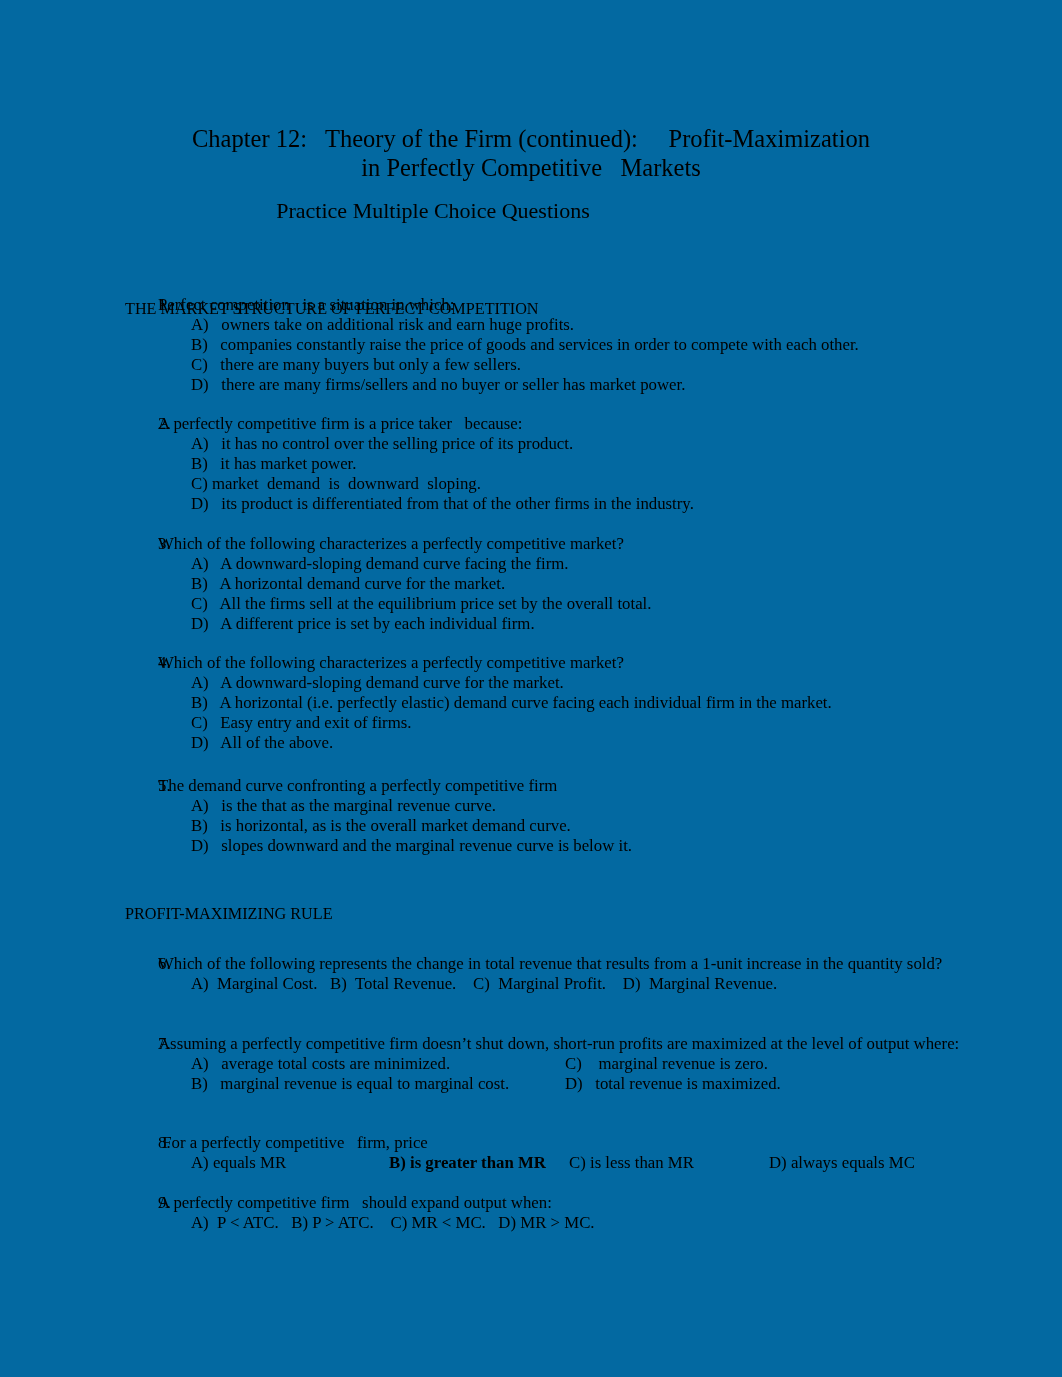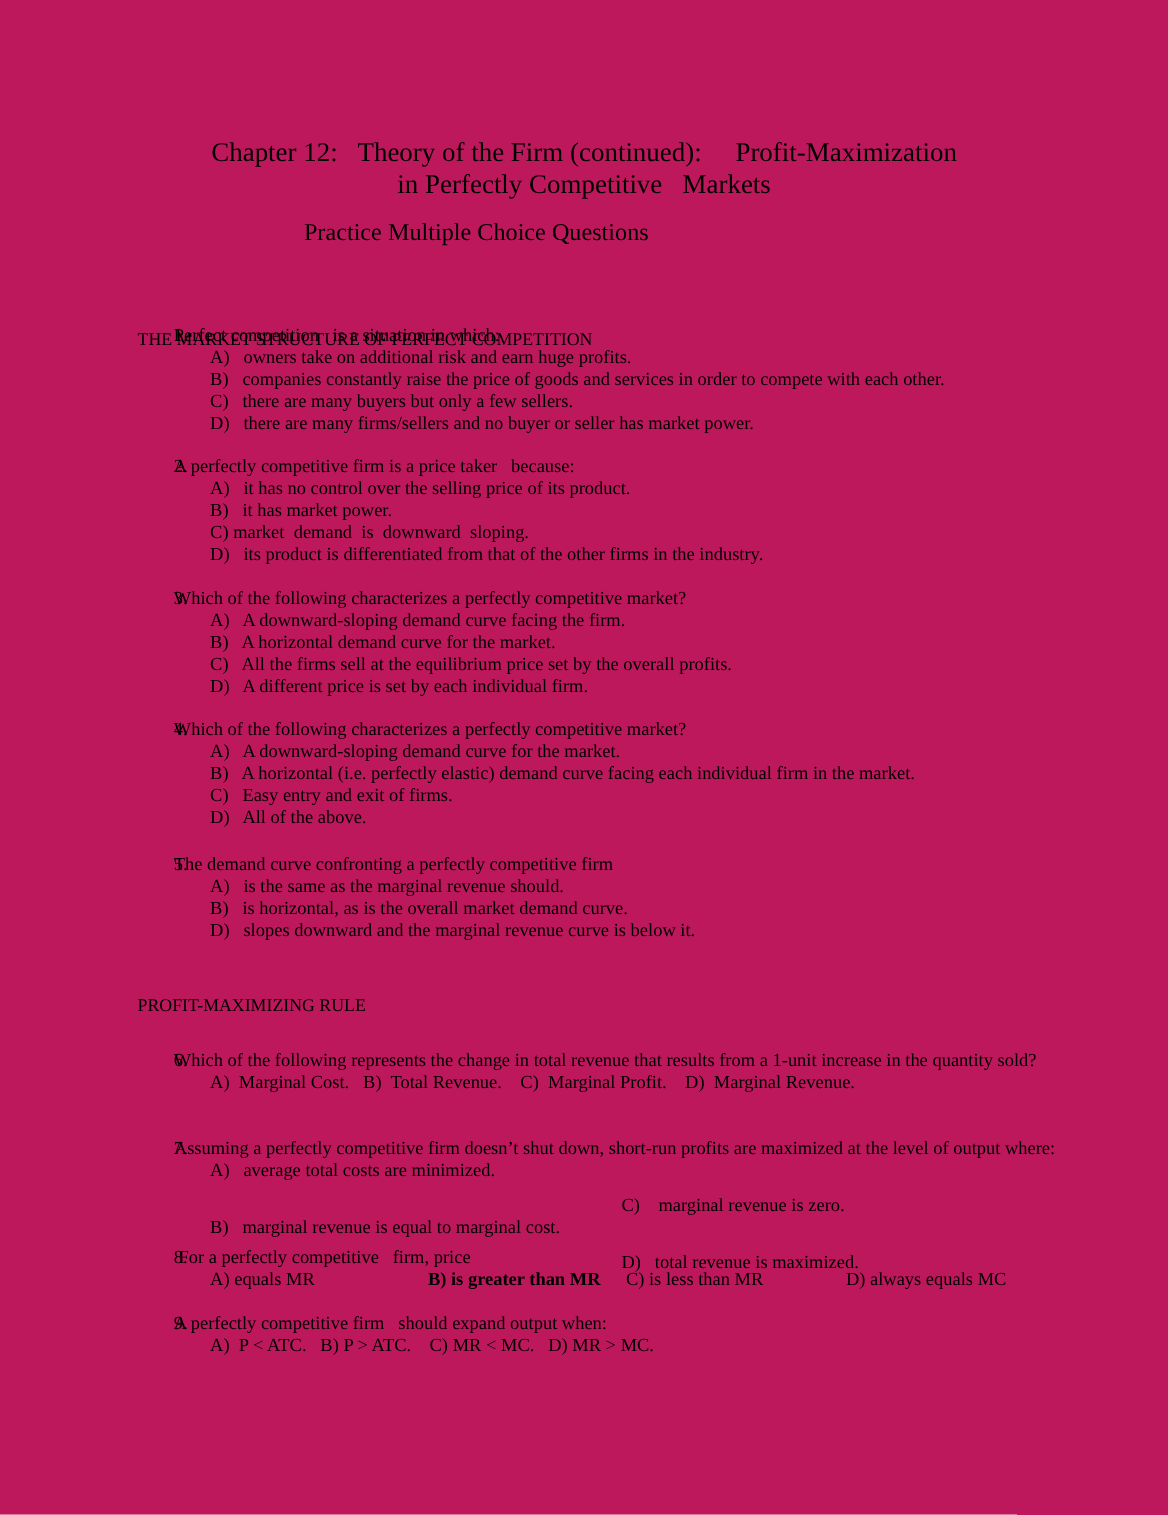--- a/index.html
+++ b/index.html
@@ -4,21 +4,21 @@
 <style>
   html, body {
     margin: 0;
     padding: 0;
     background: #ffffff;
   }
   .page {
     position: relative;
     width: 1062px;
     height: 1377px;
-    background: #be185d;
+    background: #0369a1;
     font-family: "Liberation Serif", "DejaVu Serif", serif;
     color: #000000;
     overflow: hidden;
   }
 
   
   .doc-title {
     position: absolute;
     left: 0;
     top: 124px;
@@ -82,21 +82,21 @@
     white-space: pre;
   }
   
   .opt-2col {
     padding-left: 66px;
     display: flex;
     white-space: pre;
     justify-content: center;
   }
   .opt-2col .col-a { width: 374px; flex: 0 0 374px; }
-  .opt-2col .col-b { flex: 1 1 auto; margin-top: 32px; }
+  .opt-2col .col-b { flex: 1 1 auto; }
   
   .opt-inline {
     padding-left: 66px;
     display: flex;
     white-space: pre;
   }
   .opt-inline .c1 { width: 198px; flex: 0 0 198px; }
   .opt-inline .c2 { width: 180px; flex: 0 0 180px; font-weight: bold; }
   .opt-inline .c3 { width: 200px; flex: 0 0 200px; }
   .opt-inline .c4 { flex: 1 1 auto; }
@@ -148,41 +148,41 @@
     <div class="opt-row">D)   its product is differentiated from that of the other firms in the industry.</div>
   </div>
 
   <div class="q-block" id="q3">
     <div class="q-row">
       <span class="q-num">3.</span>
       <span class="q-text">Which of the following characterizes a perfectly competitive market?</span>
     </div>
     <div class="opt-row">A)   A downward-sloping demand curve facing the firm.</div>
     <div class="opt-row">B)   A horizontal demand curve for the market.</div>
-    <div class="opt-row">C)   All the firms sell at the equilibrium price set by the overall profits.</div>
+    <div class="opt-row">C)   All the firms sell at the equilibrium price set by the overall total.</div>
     <div class="opt-row">D)   A different price is set by each individual firm.</div>
   </div>
 
   <div class="q-block" id="q4">
     <div class="q-row">
       <span class="q-num">4.</span>
       <span class="q-text">Which of the following characterizes a perfectly competitive market?</span>
     </div>
     <div class="opt-row">A)   A downward-sloping demand curve for the market.</div>
     <div class="opt-row">B)   A horizontal (i.e. perfectly elastic) demand curve facing each individual firm in the market.</div>
     <div class="opt-row">C)   Easy entry and exit of firms.</div>
     <div class="opt-row">D)   All of the above.</div>
   </div>
 
   <div class="q-block" id="q5">
     <div class="q-row">
       <span class="q-num">5.</span>
       <span class="q-text">The demand curve confronting a perfectly competitive firm</span>
     </div>
-    <div class="opt-row">A)   is the same as the marginal revenue should.</div>
+    <div class="opt-row">A)   is the that as the marginal revenue curve.</div>
     <div class="opt-row">B)   is horizontal, as is the overall market demand curve.</div>
     <div class="opt-row">D)   slopes downward and the marginal revenue curve is below it.</div>
   </div>
 
   <div class="section-head" id="sec-2">PROFIT-MAXIMIZING RULE</div>
 
   <div class="q-block" id="q6">
     <div class="q-row">
       <span class="q-num">6.</span>
       <span class="q-text">Which of the following represents the change in total revenue that results from a 1-unit increase in the quantity sold?</span>

